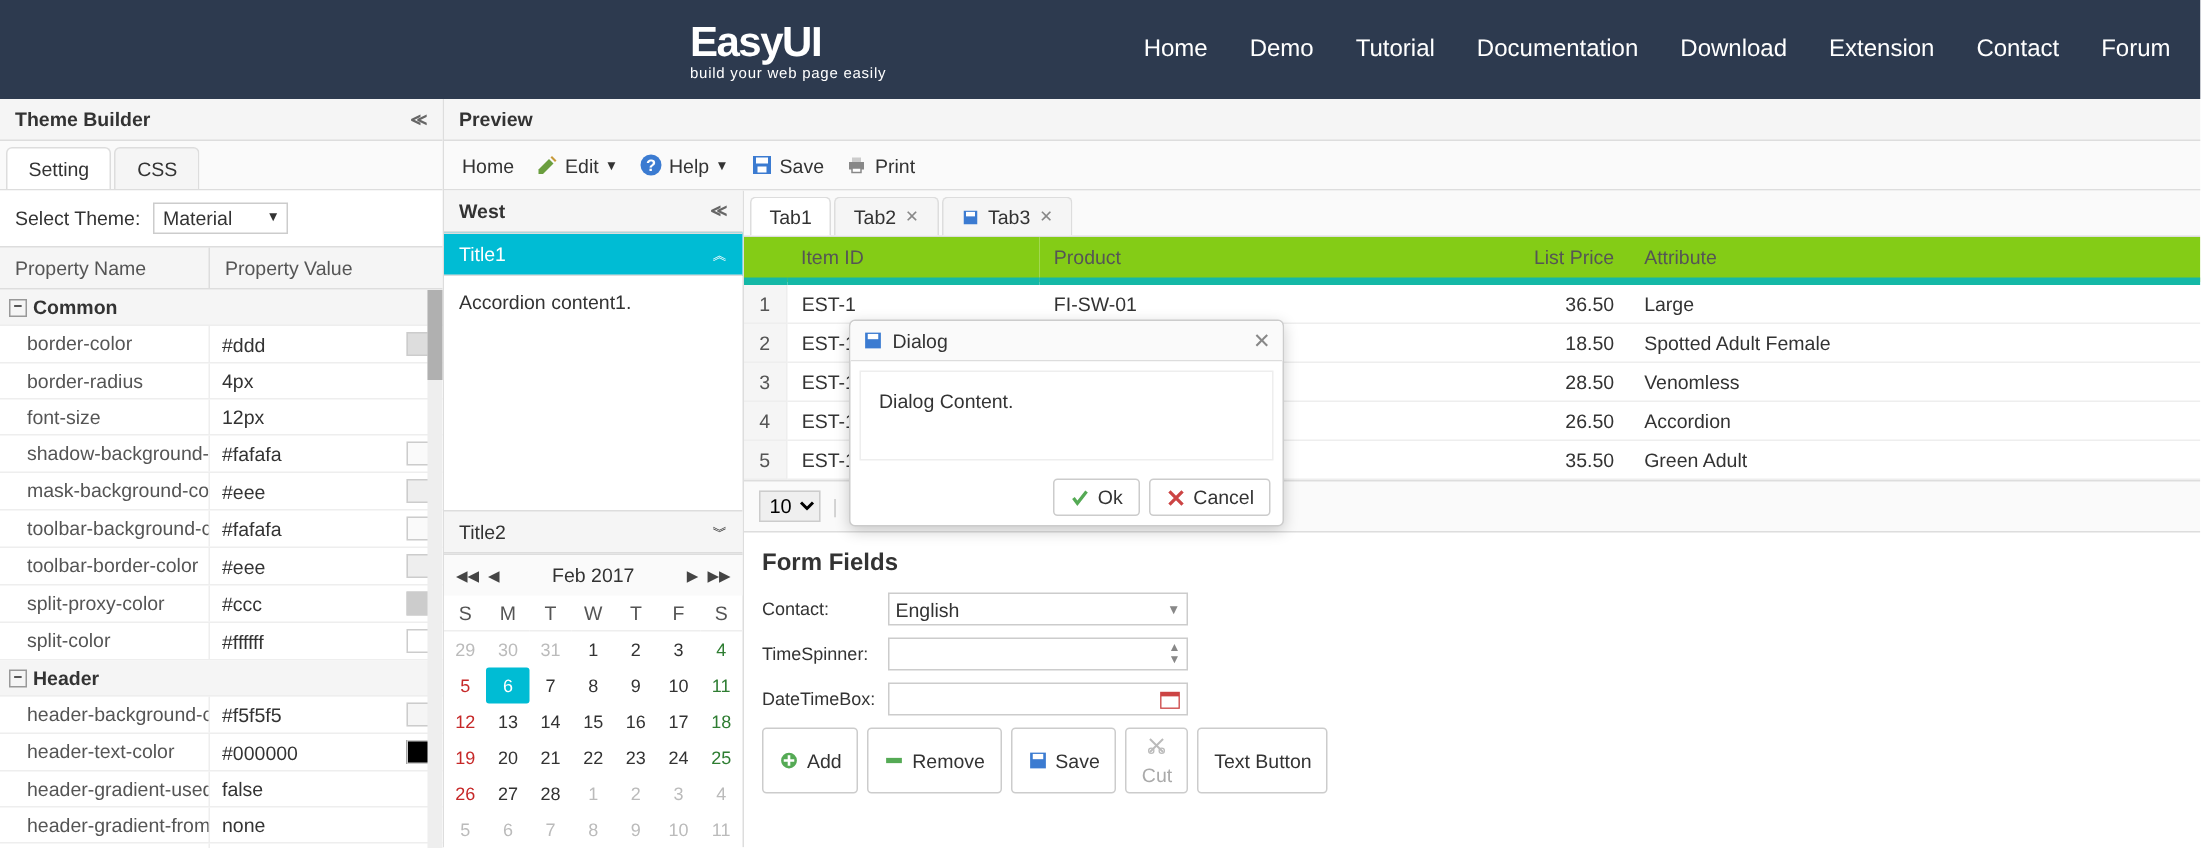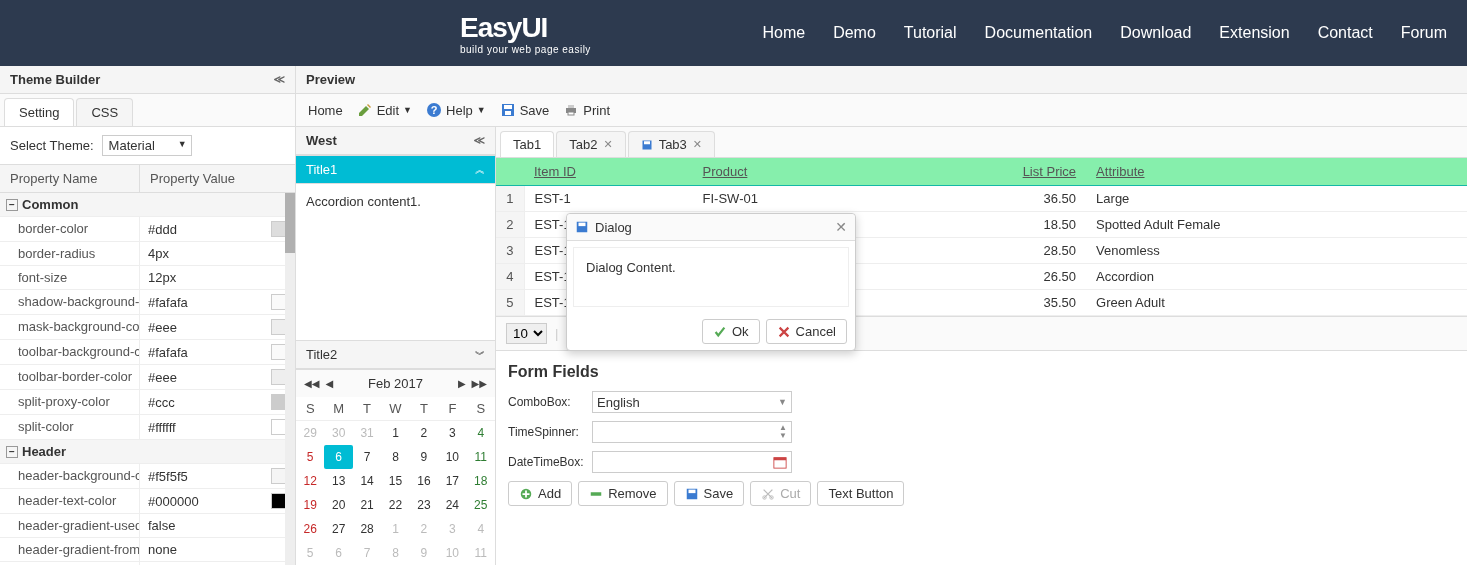--- a/index.html
+++ b/index.html
@@ -54,35 +54,35 @@
 .cal-cell.sat { color: #2e7d32; }
 .cal-cell.sun { color: #c62828; }
 .cal-cell.selected { background: #00bcd4; color: #fff; border-radius: 2px; }
 .right-area { flex: 1; display: flex; flex-direction: column; position: relative; }
 .tabs2 { display: flex; border-bottom: 1px solid #ddd; background:#fafafa; padding-left:4px; padding-top:4px;}
 .tab2 { padding: 5px 12px; border: 1px solid #ddd; border-bottom: none; background: #f5f5f5; cursor: pointer; margin-right: 2px; display: flex; align-items: center; gap: 6px; border-radius: 4px 4px 0 0;}
 .tab2.active { background: #fff; }
 .tab-close { font-size: 11px; color: #888; cursor: pointer; }
 .grid-wrap { flex: 0 0 auto; }
 table.grid { width: 100%; border-collapse: collapse; }
-table.grid th { text-align: left; padding: 6px 10px; background: #86efac; border-bottom: 1px solid #14b8a6; font-weight: normal; color:#555;text-decoration:underline;}
+table.grid th { text-align: left; padding: 6px 10px; background: #84cc16; border-bottom: 5px solid #14b8a6; font-weight: normal; color:#555;}
 table.grid th.num-h { text-align: right; }
 table.grid td { padding: 5px 10px; border-bottom: 1px solid #eee; }
 table.grid td.rn { background: #f5f5f5; width: 28px; text-align: center; border-right: 1px solid #eee; color:#555;}
 table.grid td.num { text-align: right; }
 .pager { padding: 6px 10px; border-top: 1px solid #ddd; border-bottom: 1px solid #ddd; background:#fafafa; display:flex; align-items:center; gap:8px;}
 .pager select { border:1px solid #ccc; padding:1px 2px;}
 .form-section { padding: 12px; }
 .form-title { font-size: 16px; font-weight: bold; margin-bottom: 10px; }
 .form-row { display: flex; align-items: center; margin-bottom: 8px; }
 .form-label { width: 84px; font-size: 12px; }
 .form-input { border: 1px solid #ccc; width: 200px; height: 22px; display: flex; align-items: center; justify-content: space-between; padding: 0 4px; background:#fff;}
 .form-btns { display: flex; gap: 6px; margin-top: 8px; }
 .lbtn { border: 1px solid #ccc; background: #fff; padding: 4px 10px; cursor: pointer; display: flex; align-items: center; gap: 5px; border-radius:3px;}
-.lbtn.disabled { color: #aaa; }
+.lbtn.disabled { color: #aaa; flex-direction: column; }
 .dialog { position: absolute; left: 70px; top: 86px; width: 290px; background: #fff; border: 1px solid #ccc; box-shadow: 0 3px 10px rgba(0,0,0,0.2); border-radius:4px;}
 .dialog-header { display: flex; align-items: center; justify-content: space-between; padding: 5px 8px; border-bottom: 1px solid #ddd; background:#fafafa; border-radius:4px 4px 0 0;}
 .dialog-header-left { display: flex; align-items: center; gap: 6px; }
 .dialog-close { cursor: pointer; color: #888; font-size: 14px; }
 .dialog-body { padding: 12px; min-height: 60px; border:1px solid #eee; margin:6px; }
 .dialog-buttons { display: flex; justify-content: flex-end; gap: 6px; padding: 6px 8px; }
 svg { display: block; }
 </style>
 </head>
 <body>
@@ -419,21 +419,21 @@
               </tbody>
           </table>
           <div class="pager">
             <select><option>10</option></select>
             <span style="color:#ccc;">|</span>
           </div>
         </div>
         <div class="form-section">
           <div class="form-title">Form Fields</div>
           <div class="form-row">
-              <div class="form-label">ComboBox:</div>
+              <div class="form-label">Contact:</div>
               <div class="form-input">
                 <span>English</span>
                 <span style="font-size:9px;color:#888;">▼</span>
               </div>
             </div>
           <div class="form-row">
               <div class="form-label">TimeSpinner:</div>
               <div class="form-input">
                 <span></span>
                 <span style="font-size:8px;line-height:8px;color:#888;display:flex;flex-direction:column;">

